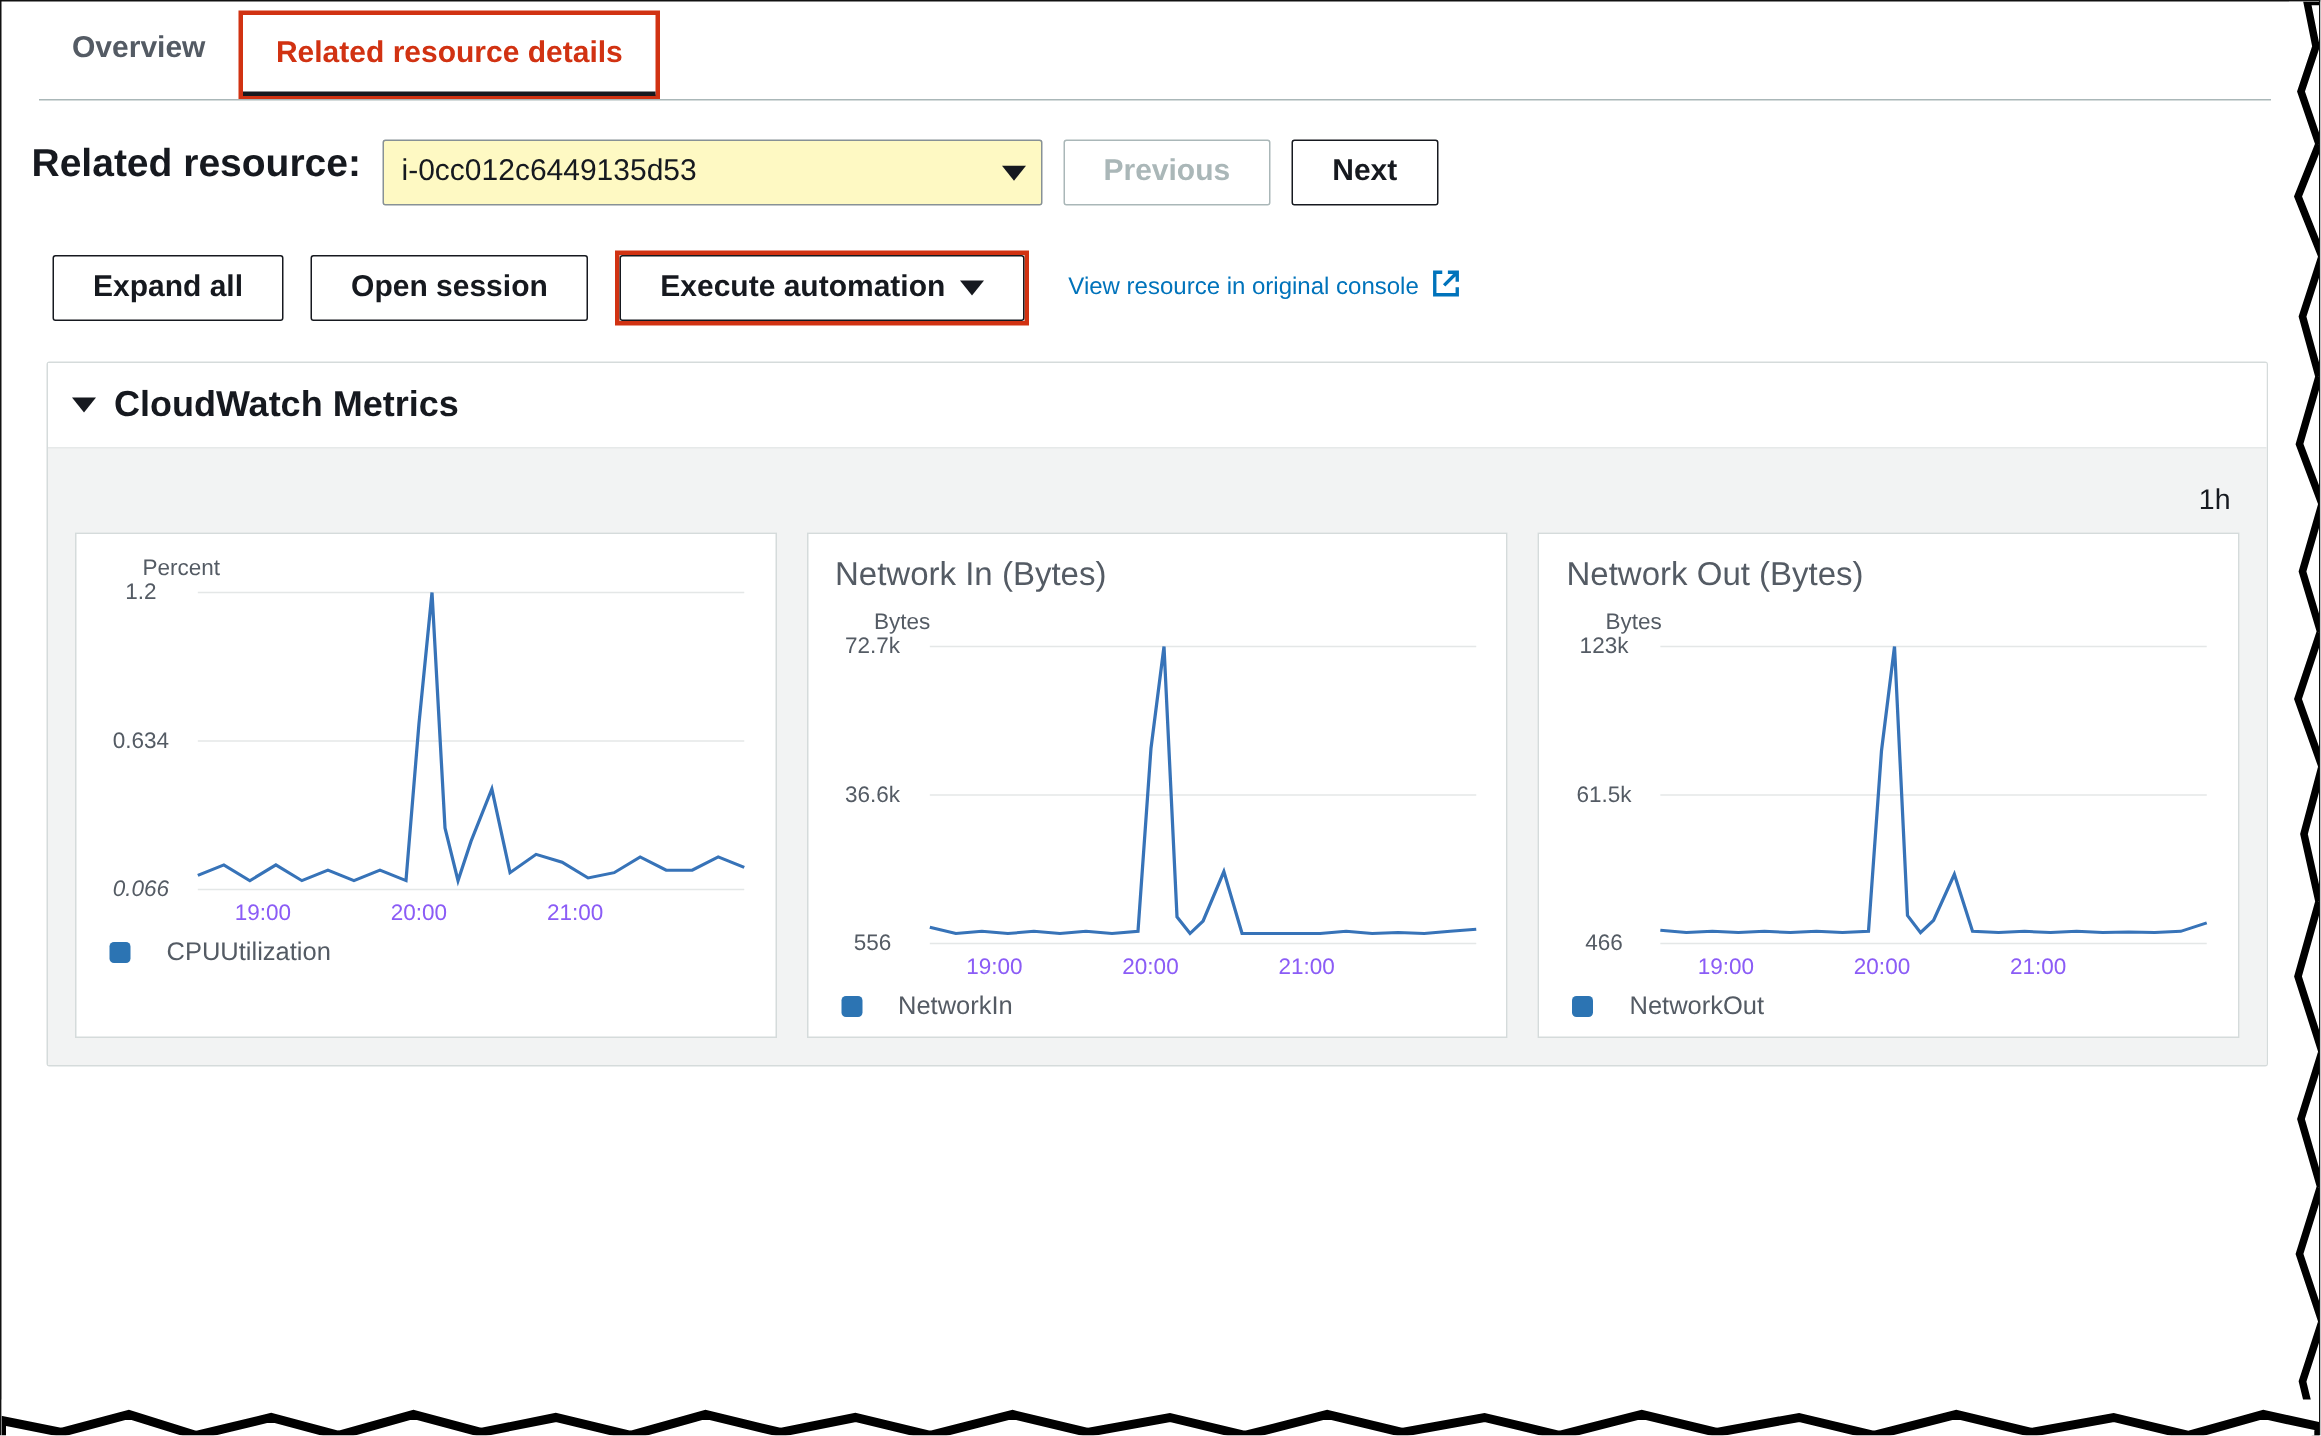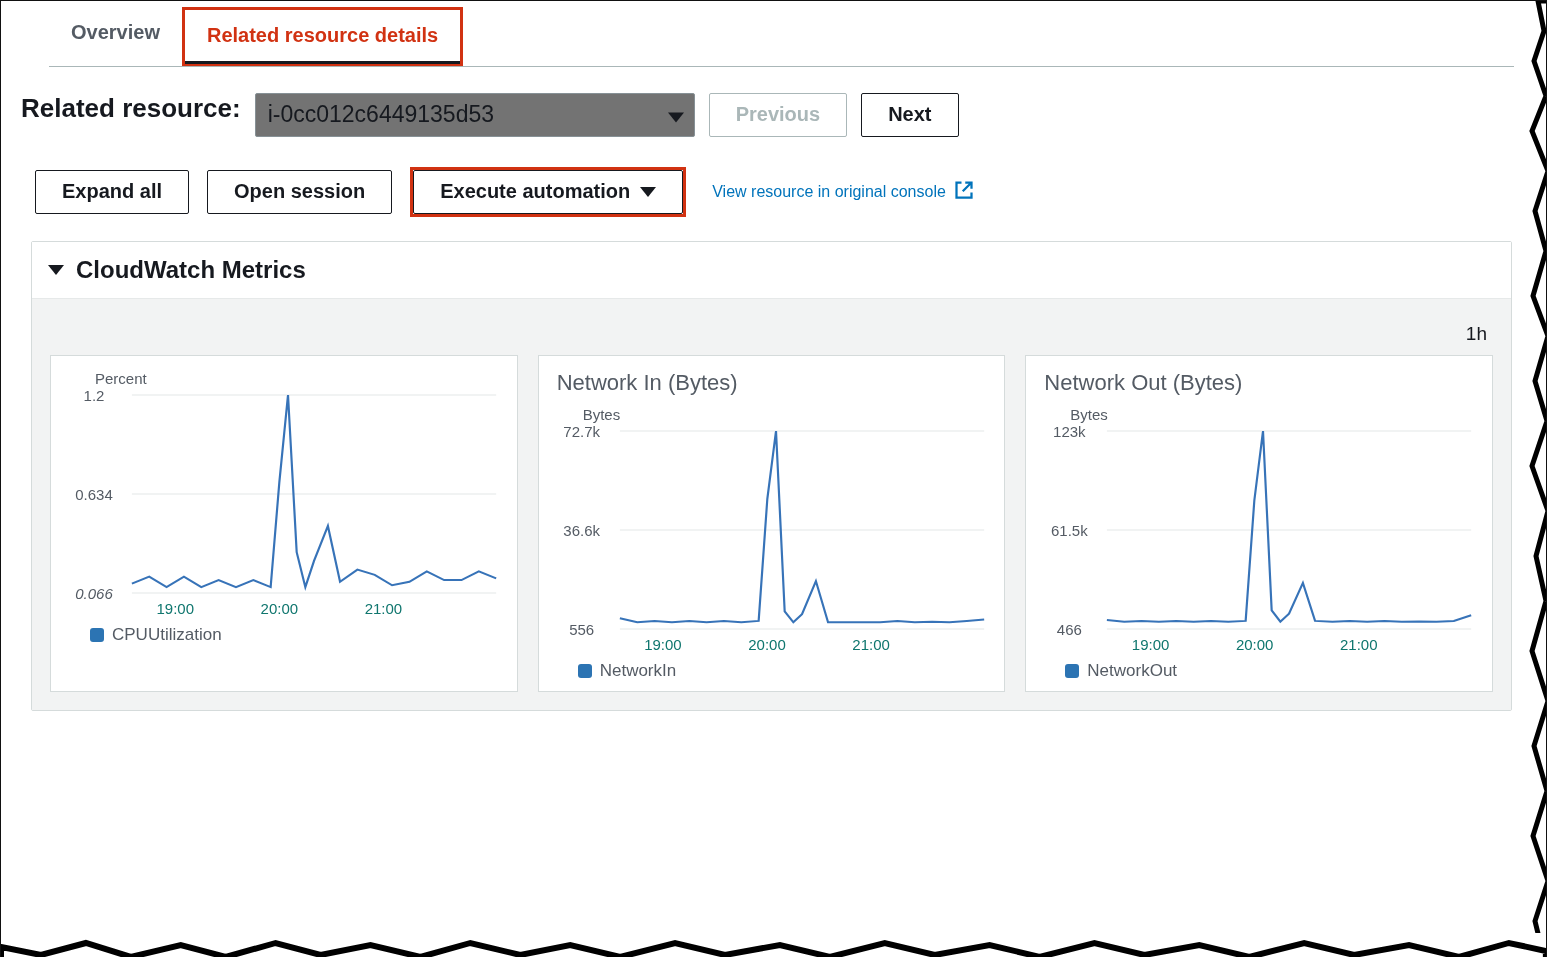--- a/index.html
+++ b/index.html
@@ -6,30 +6,30 @@
   html, body { margin:0; padding:0; background:#fff; font-family: "Amazon Ember", "Helvetica Neue", Arial, sans-serif; color:#16191f; }
   .page { width:1547px; height:957px; background:#fff; position:relative; overflow:hidden; border:1px solid #111; border-bottom:none; }
 
   
   .torn-right, .torn-bottom { position:absolute; background:#fff; }
   .torn-right { right:-6px; top:0; width:26px; height:100%; }
   .torn-bottom { left:0; bottom:-10px; width:100%; height:34px; }
   .torn-right svg, .torn-bottom svg { position:absolute; inset:0; }
 
   
-  .tabs-wrap { padding:6px 32px 0 48px; }
+  .tabs-wrap { padding:6px 32px 0 25px; }
   .tabs { display:flex; border-bottom:1px solid #aab7b8; }
   .tab { padding:14px 22px 14px 22px; font-size:20px; font-weight:700; color:#545b64; cursor:pointer; }
   .tab.active { color:#d13212; border-bottom:3px solid #16191f; margin-bottom:-1.5px; }
   .red-box { display:inline-block; border:3px solid #d13212; }
 
   
   .row1 { display:flex; gap:14px; padding:26px 34px 0 20px; }
   .label1 { font-size:26px; font-weight:700; color:#16191f; }
-  .select-like { position:relative; display:flex; align-items:center; width:440px; height:44px; border:1px solid #879196; border-radius:2px; padding:0 38px 0 12px; font-size:23px; color:#16191f; background:#737373; cursor:pointer; }
+  .select-like { position:relative; display:flex; align-items:center; width:440px; height:44px; border:1px solid #879196; border-radius:2px; padding:0 38px 0 12px; font-size:20px; color:#16191f; background:#fef9c3; cursor:pointer; }
   .select-like .caret { position:absolute; right:10px; top:50%; transform:translateY(-50%); }
   .btn { display:inline-flex; align-items:center; justify-content:center; gap:10px; height:44px; padding:0 26px; font-size:20px; font-weight:700; border:1px solid #16191f; border-radius:2px; background:#fff; color:#16191f; cursor:pointer; }
   .btn.disabled { color:#aab7b8; border-color:#aab7b8; cursor:default; }
 
   
   .row2 { display:flex; align-items:center; gap:18px; padding:30px 34px 0 34px; }
   .red-box2 { display:inline-flex; border:3px solid #d13212; }
   .link { color:#0073bb; font-size:16px; font-weight:500; text-decoration:none; display:inline-flex; align-items:center; gap:8px; cursor:pointer; margin-left:8px; }
   .ext-icon { display:inline-block; }
 
@@ -41,22 +41,22 @@
   .charts-toolbar { display:flex; justify-content:flex-end; padding:6px 6px 4px 6px; color:#16191f; font-size:19px; }
   .time-range-value { white-space:nowrap; }
 
   .charts-row { display:flex; gap:20px; margin-top:6px; }
   .chart-card { flex:1; background:#fff; border:1px solid #d5dbdb; padding:14px 14px 10px 18px; display:flex; flex-direction:column; }
   .chart-title { font-size:22px; color:#545b64; font-weight:400; margin-bottom:10px; }
   .chart-unit { font-size:15px; color:#545b64; margin-left:26px; margin-bottom:2px; }
   .chart-plot { position:relative; height:230px; width:100%; }
   .chart-plot svg { position:absolute; inset:0; width:100%; height:100%; }
   .chart-plot .ytick { position:absolute; left:0; font-size:15px; color:#545b64; transform:translateY(-50%); width:50px; text-align:center; }
-  .chart-plot .xtick { position:absolute; bottom:2px; font-size:15px; color:#0f766e; transform:translateX(-50%); }
-  .chart-legend { display:flex; align-items:center; gap:8px; margin-top:6px; margin-left:21px; color:#545b64; font-size:17px; }
+  .chart-plot .xtick { position:absolute; bottom:2px; font-size:15px; color:#8b5cf6; transform:translateX(-50%); }
+  .chart-legend { display:flex; align-items:center; gap:24px; margin-top:6px; margin-left:4px; color:#545b64; font-size:17px; }
   .legend-dot { width:14px; height:14px; border-radius:3px; background:#2c74b3; }
 
   .caret-down { display:inline-block; width:0; height:0; border-left:8px solid transparent; border-right:8px solid transparent; border-top:10px solid #16191f; }
   .caret-down-filled { display:inline-block; width:0; height:0; border-left:8px solid transparent; border-right:8px solid transparent; border-top:10px solid #16191f; }
 
   .line { stroke:#3773b8; stroke-width:2; fill:none; }
   .grid-line { stroke:#e4e7e7; stroke-width:1; }
 </style>
 </head>
 <body>

